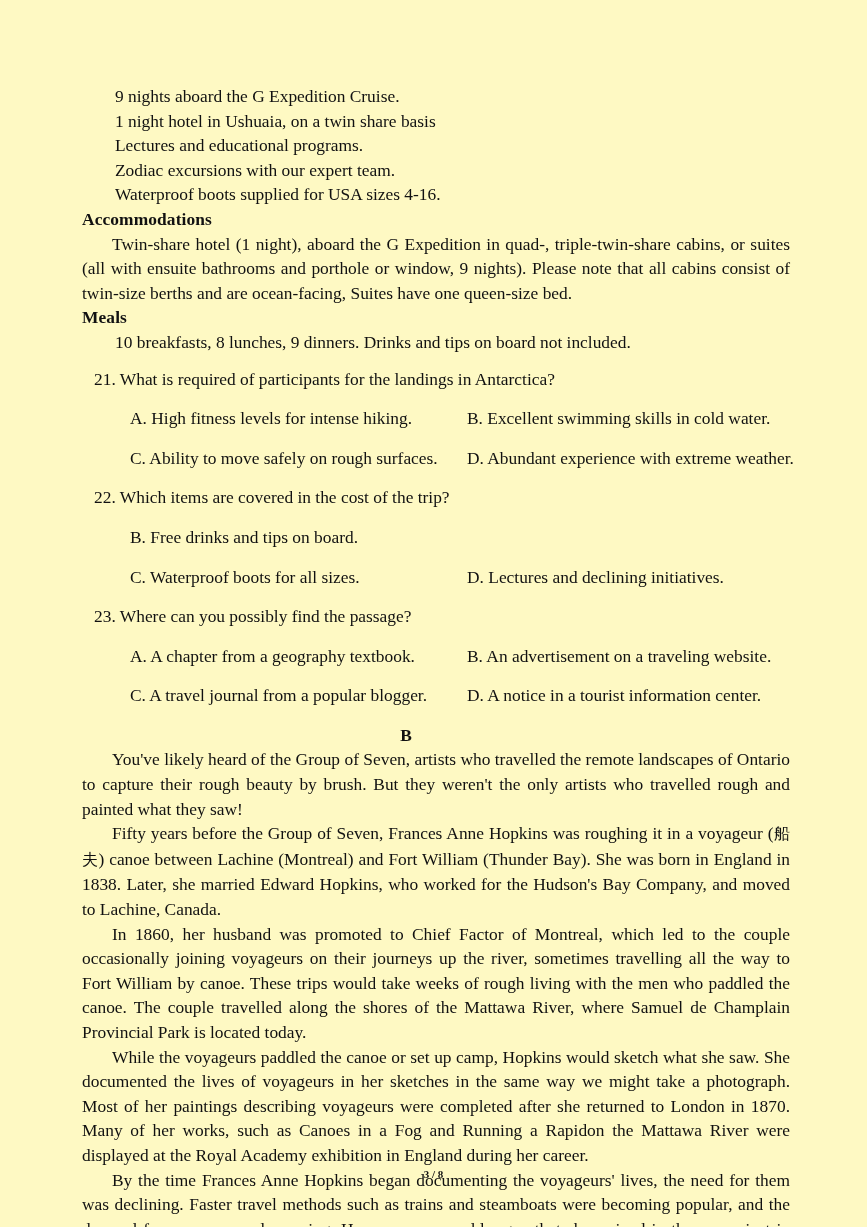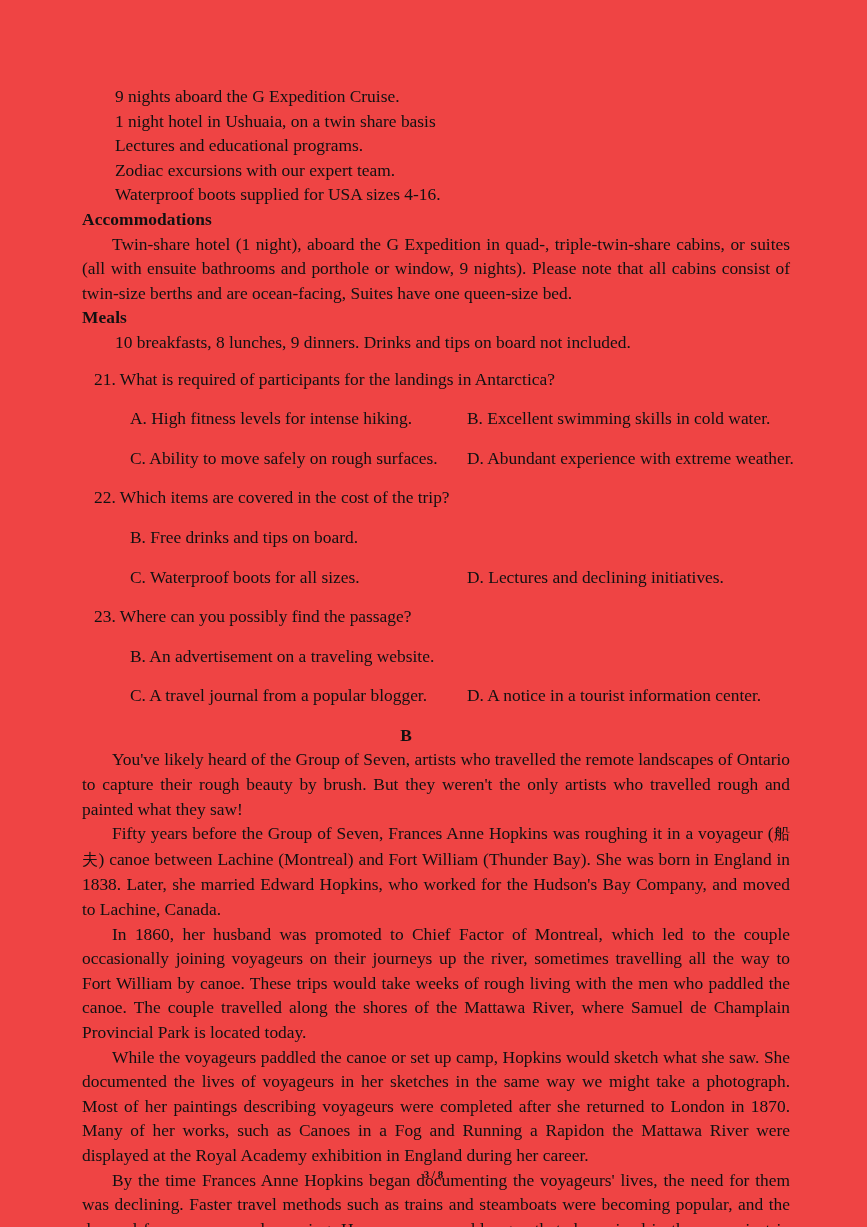--- a/index.html
+++ b/index.html
@@ -9,21 +9,21 @@
     background: #ffffff;
   }
   body {
     font-family: "Liberation Serif", "DejaVu Serif", serif;
     color: #111111;
   }
   .page {
     position: relative;
     width: 867px;
     height: 1227px;
-    background: #ef4444;
+    background: #fef9c3;
     overflow: hidden;
     box-sizing: border-box;
   }
   .content {
     position: absolute;
     left: 82px;
     top: 84px;
     width: 708px;
   }
   .line,
@@ -131,20 +131,21 @@
     <div class="optrow">
       <span class="opt-b">B. Free drinks and tips on board.</span>
     </div>
     <div class="optrow">
       <span class="opt-a">C. Waterproof boots for all sizes.</span>
       <span class="opt-b">D. Lectures and declining initiatives.</span>
     </div>
 
     <p class="qline">23. Where can you possibly find the passage?</p>
     <div class="optrow">
+      <span class="opt-a">A. A chapter from a geography textbook.</span>
       <span class="opt-b">B. An advertisement on a traveling website.</span>
     </div>
     <div class="optrow">
       <span class="opt-a">C. A travel journal from a popular blogger.</span>
       <span class="opt-b">D. A notice in a tourist information center.</span>
     </div>
 
     <p class="section-letter">B</p>
 
     <p class="para">You've likely heard of the Group of Seven, artists who travelled the remote landscapes of Ontario to capture their rough beauty by brush. But they weren't the only artists who travelled rough and painted what they saw!</p>

